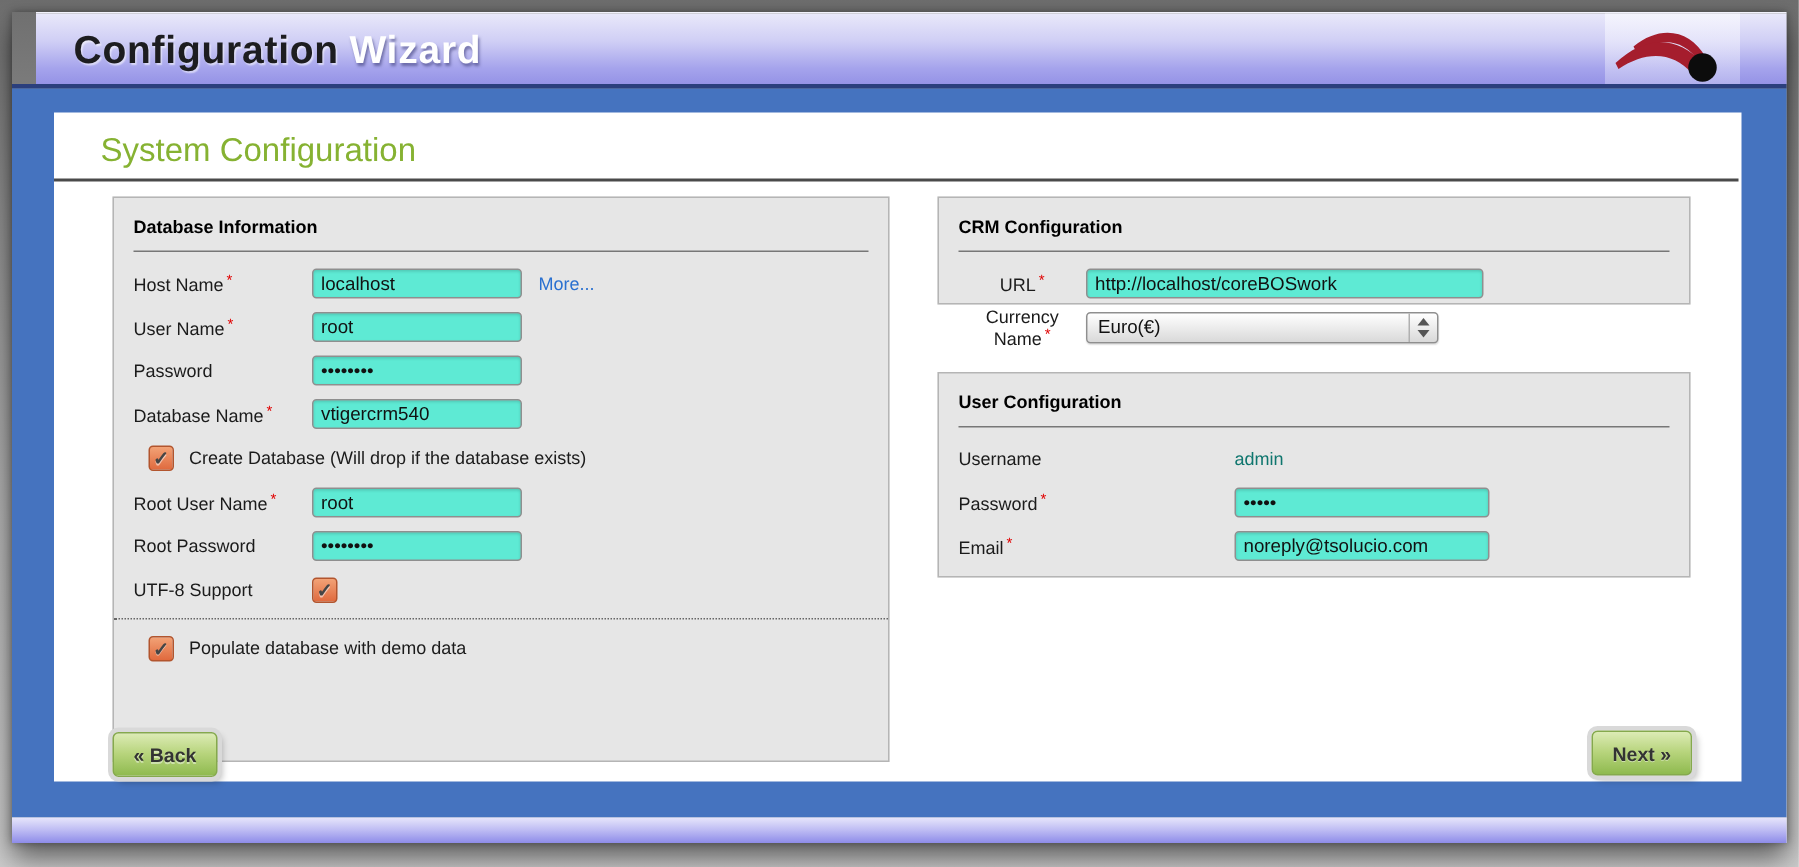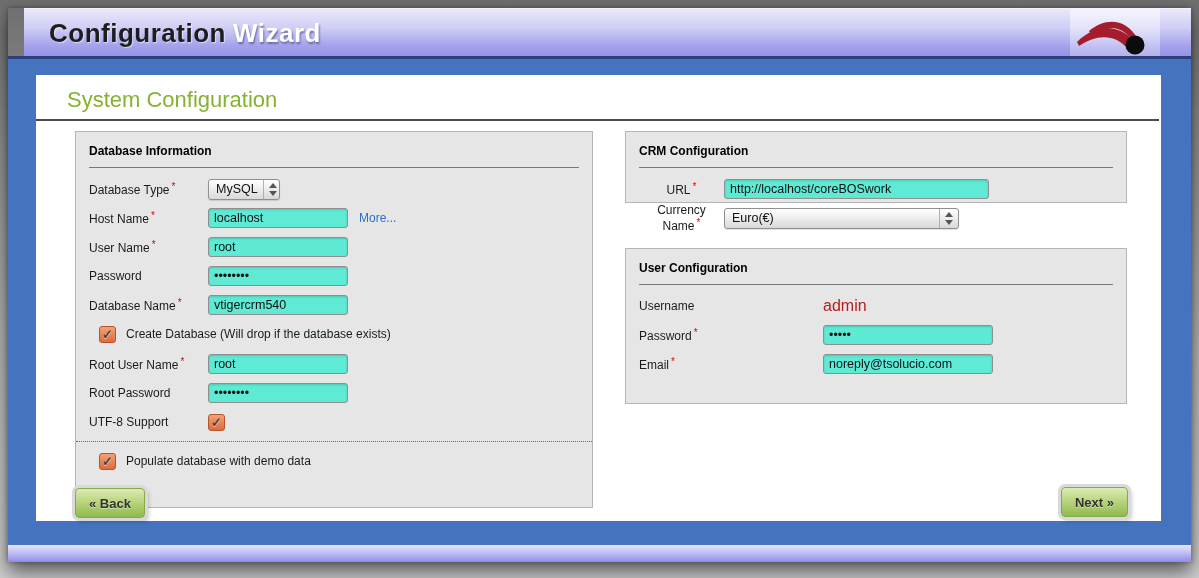--- a/index.html
+++ b/index.html
@@ -27,21 +27,21 @@
   .frame { position:absolute; top:51px; left:0; right:0; height:486px; background:#4573bf; }
   .content { position:absolute; left:28px; right:30px; top:16px; bottom:24px; background:#ffffff; }
 
   .pagetitle { position:absolute; left:0; right:2px; top:12px; padding:0 0 6px 31px;
     border-bottom:2px solid #4a4a4a; font-size:22px; font-weight:normal; color:#86b232; }
 
   
   .panel { position:absolute; background:#e6e6e6; border:1px solid #b5b5b5; padding:9px 13px; }
   .p-db   { left:39px;  top:56px;  width:518px; height:377px; }
   .p-crm  { left:589px; top:56px;  width:502px; height:72px; }
-  .p-user { left:589px; top:173px; width:502px; height:156px; }
+  .p-user { left:589px; top:173px; width:502px; height:137px; }
   .panel-title { font-size:12px; font-weight:bold; color:#000; margin-top:3px; }
   .panel-rule  { border-top:1px solid #777; margin:9px 0 11px; }
 
   .row { display:flex; align-items:center; height:20px; margin-bottom:9px; font-size:12px; color:#1b1b1b; }
   .lbl { flex:none; }
   .p-db  .lbl { width:119px; }
   .p-crm .lbl { width:85px;text-align:center; }
   .p-user .lbl { width:184px; }
   .req { color:#e00000; font-size:10px; vertical-align:4px; margin-left:2px; }
 
@@ -62,21 +62,21 @@
   .spin .dn { border-top:5px solid #555; }
 
   .chk { width:17px; height:17px; flex:none; border-radius:3px; border:1px solid #b2552e;
     background:linear-gradient(180deg,#f2a276,#e06a3e); display:inline-flex; align-items:center;
     justify-content:center; cursor:pointer; }
   .tick { font-size:13px; font-weight:bold; color:#454545; line-height:1; text-shadow:0 1px 0 rgba(255,255,255,.55); }
   .chk-row { display:flex; align-items:center; gap:10px; margin:2px 0 10px 10px; height:20px; font-size:12px; color:#1b1b1b; }
 
   .more { font-size:12px; color:#2a70d0; margin-left:11px; text-decoration:none; cursor:pointer; }
   .dotted { border-top:1px dotted #666; margin:2px -13px 9px; }
-  .static-val { font-size:16px; color:#b91c1c; }
+  .static-val { font-size:12px; color:#0f766e; }
 
   
   .btn { position:absolute; height:30px; padding:0 13px; display:inline-flex; align-items:center; justify-content:center;
     font-size:13px; font-weight:bold; color:#333; cursor:pointer; border-radius:4px;
     background:linear-gradient(180deg,#dcebb5 0%,#b7d47c 48%,#8fba4f 100%);
     border:1px solid #85a94d; text-shadow:0 1px 0 rgba(255,255,255,.45);
     box-shadow:0 0 0 3px #d9d9d9, 3px 3px 5px rgba(0,0,0,.28); }
   .btn-back { left:39px; top:413px; }
   .btn-next { right:33px; top:412px; }
 
@@ -104,30 +104,20 @@
 
   <div class="frame">
     <div class="content">
 
       <div class="pagetitle">System Configuration</div>
 
       <div class="panel p-db">
         <div class="panel-title">Database Information</div>
         <div class="panel-rule"></div>
 
-        <div class="row">
-          <span class="lbl"><span>Database Type</span><span class="req">*</span></span>
-          <div class="sel w72">
-            <span class="sel-text">MySQL</span>
-            <span class="spin">
-                <i class="up"></i>
-                <i class="dn"></i>
-              </span>
-          </div>
-        </div>
 
         <div class="row">
           <span class="lbl"><span>Host Name</span><span class="req">*</span></span>
           <input class="txt w140" value="localhost" style="">
           <a class="more">More...</a>
         </div>
 
         <div class="row">
           <span class="lbl"><span>User Name</span><span class="req">*</span></span>
           <input class="txt w140" value="root" style="">

